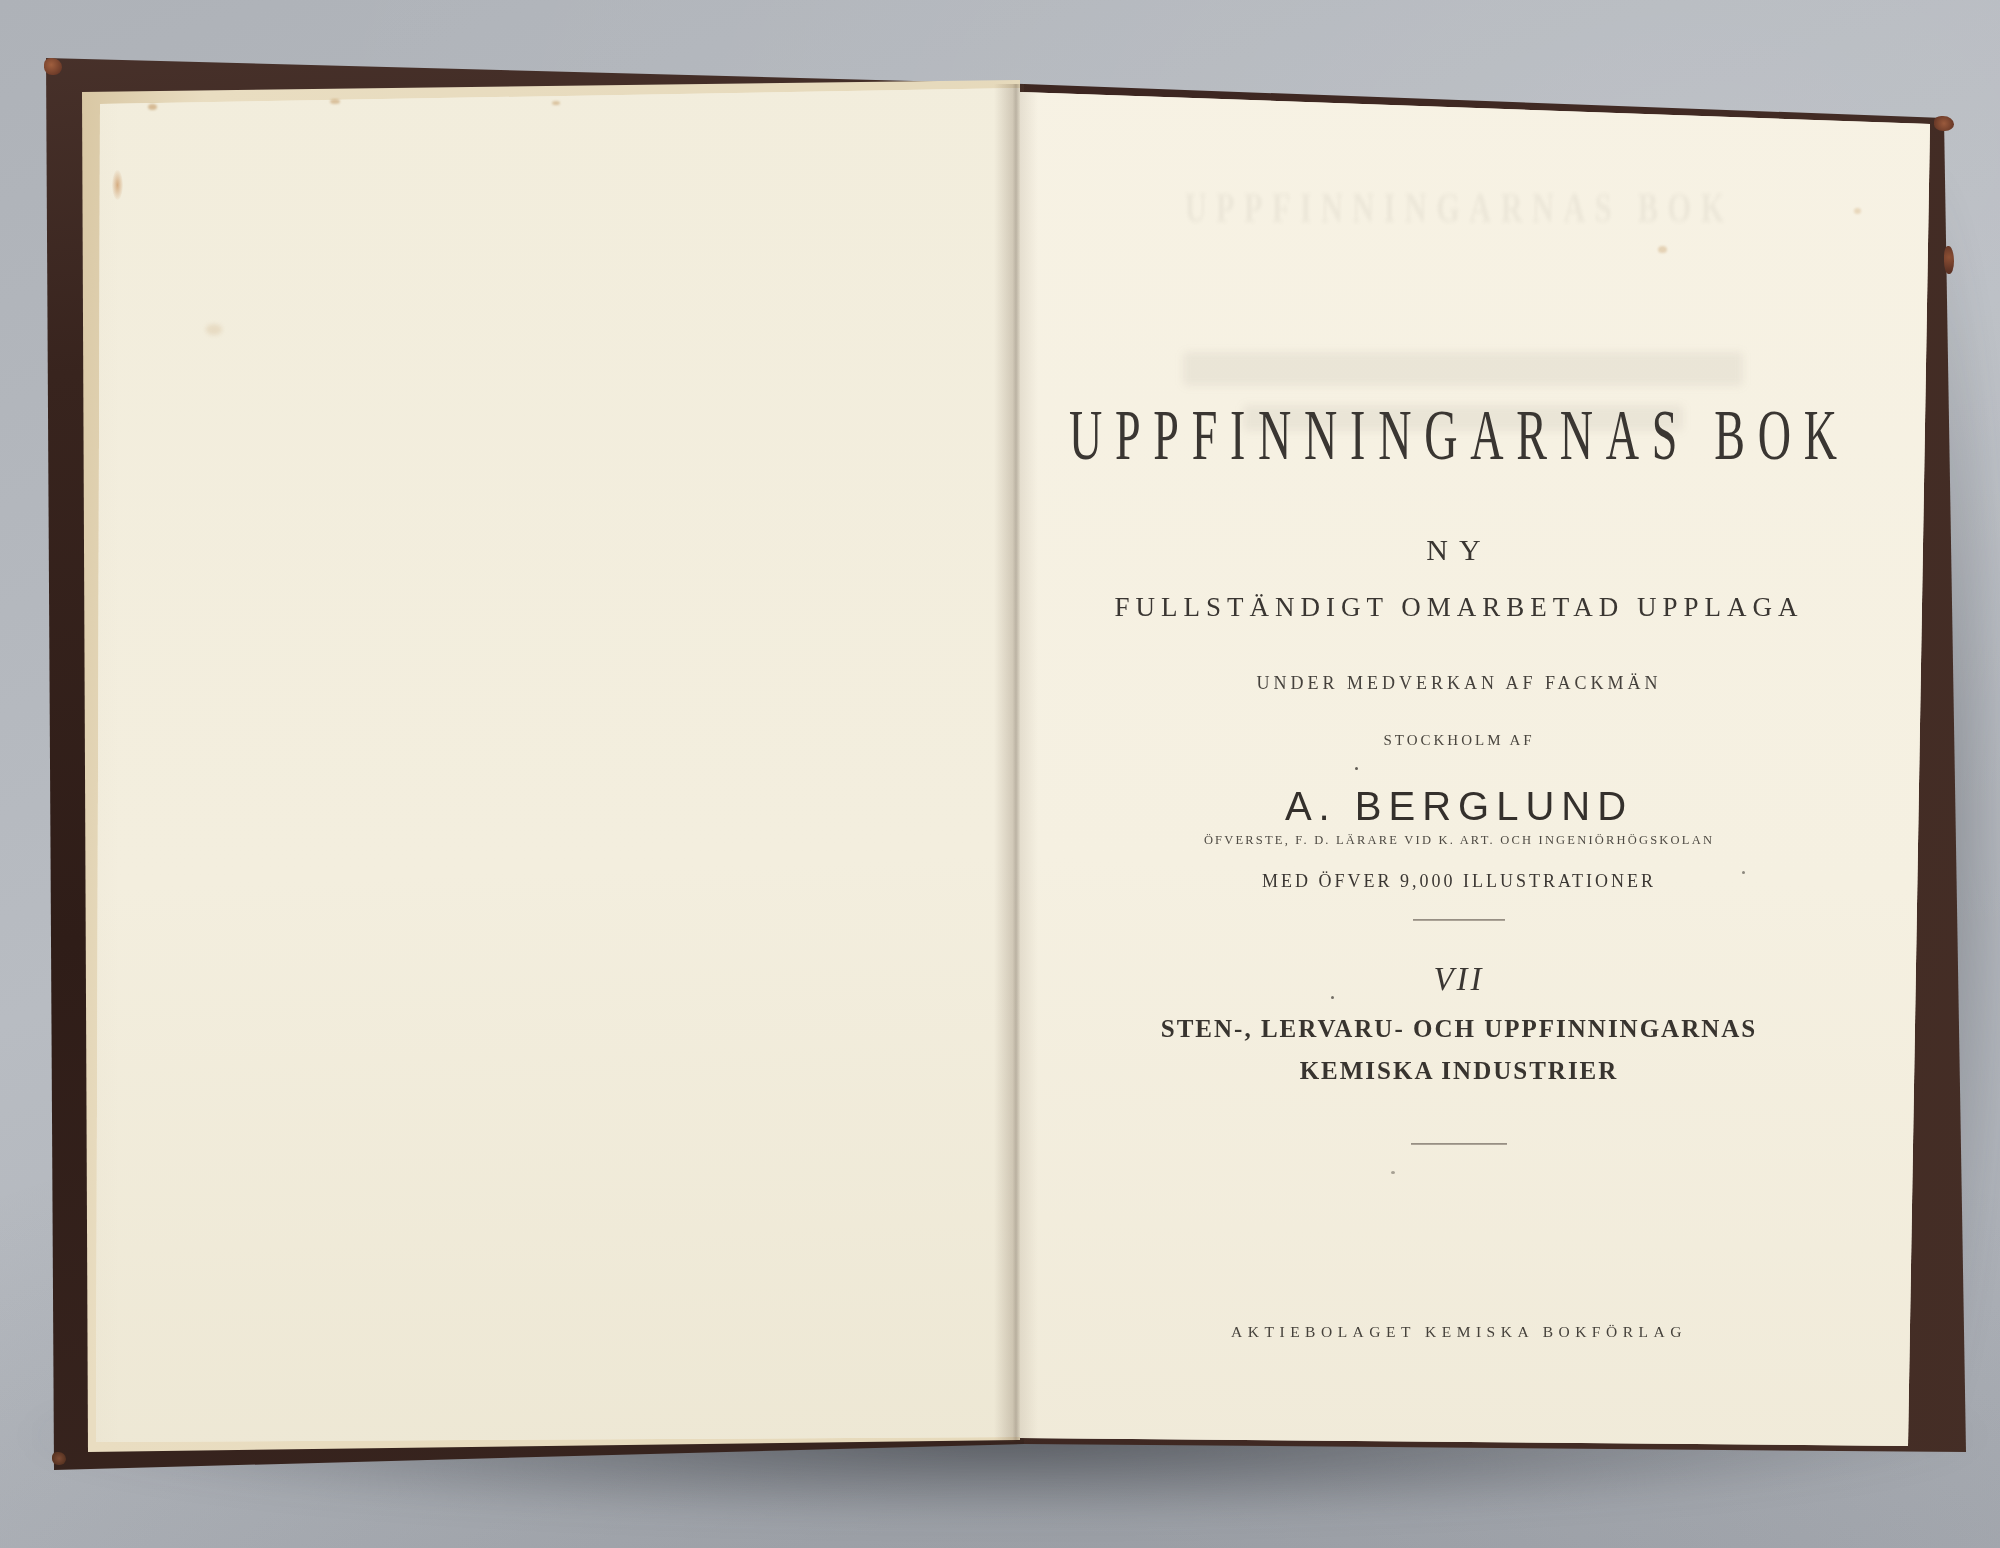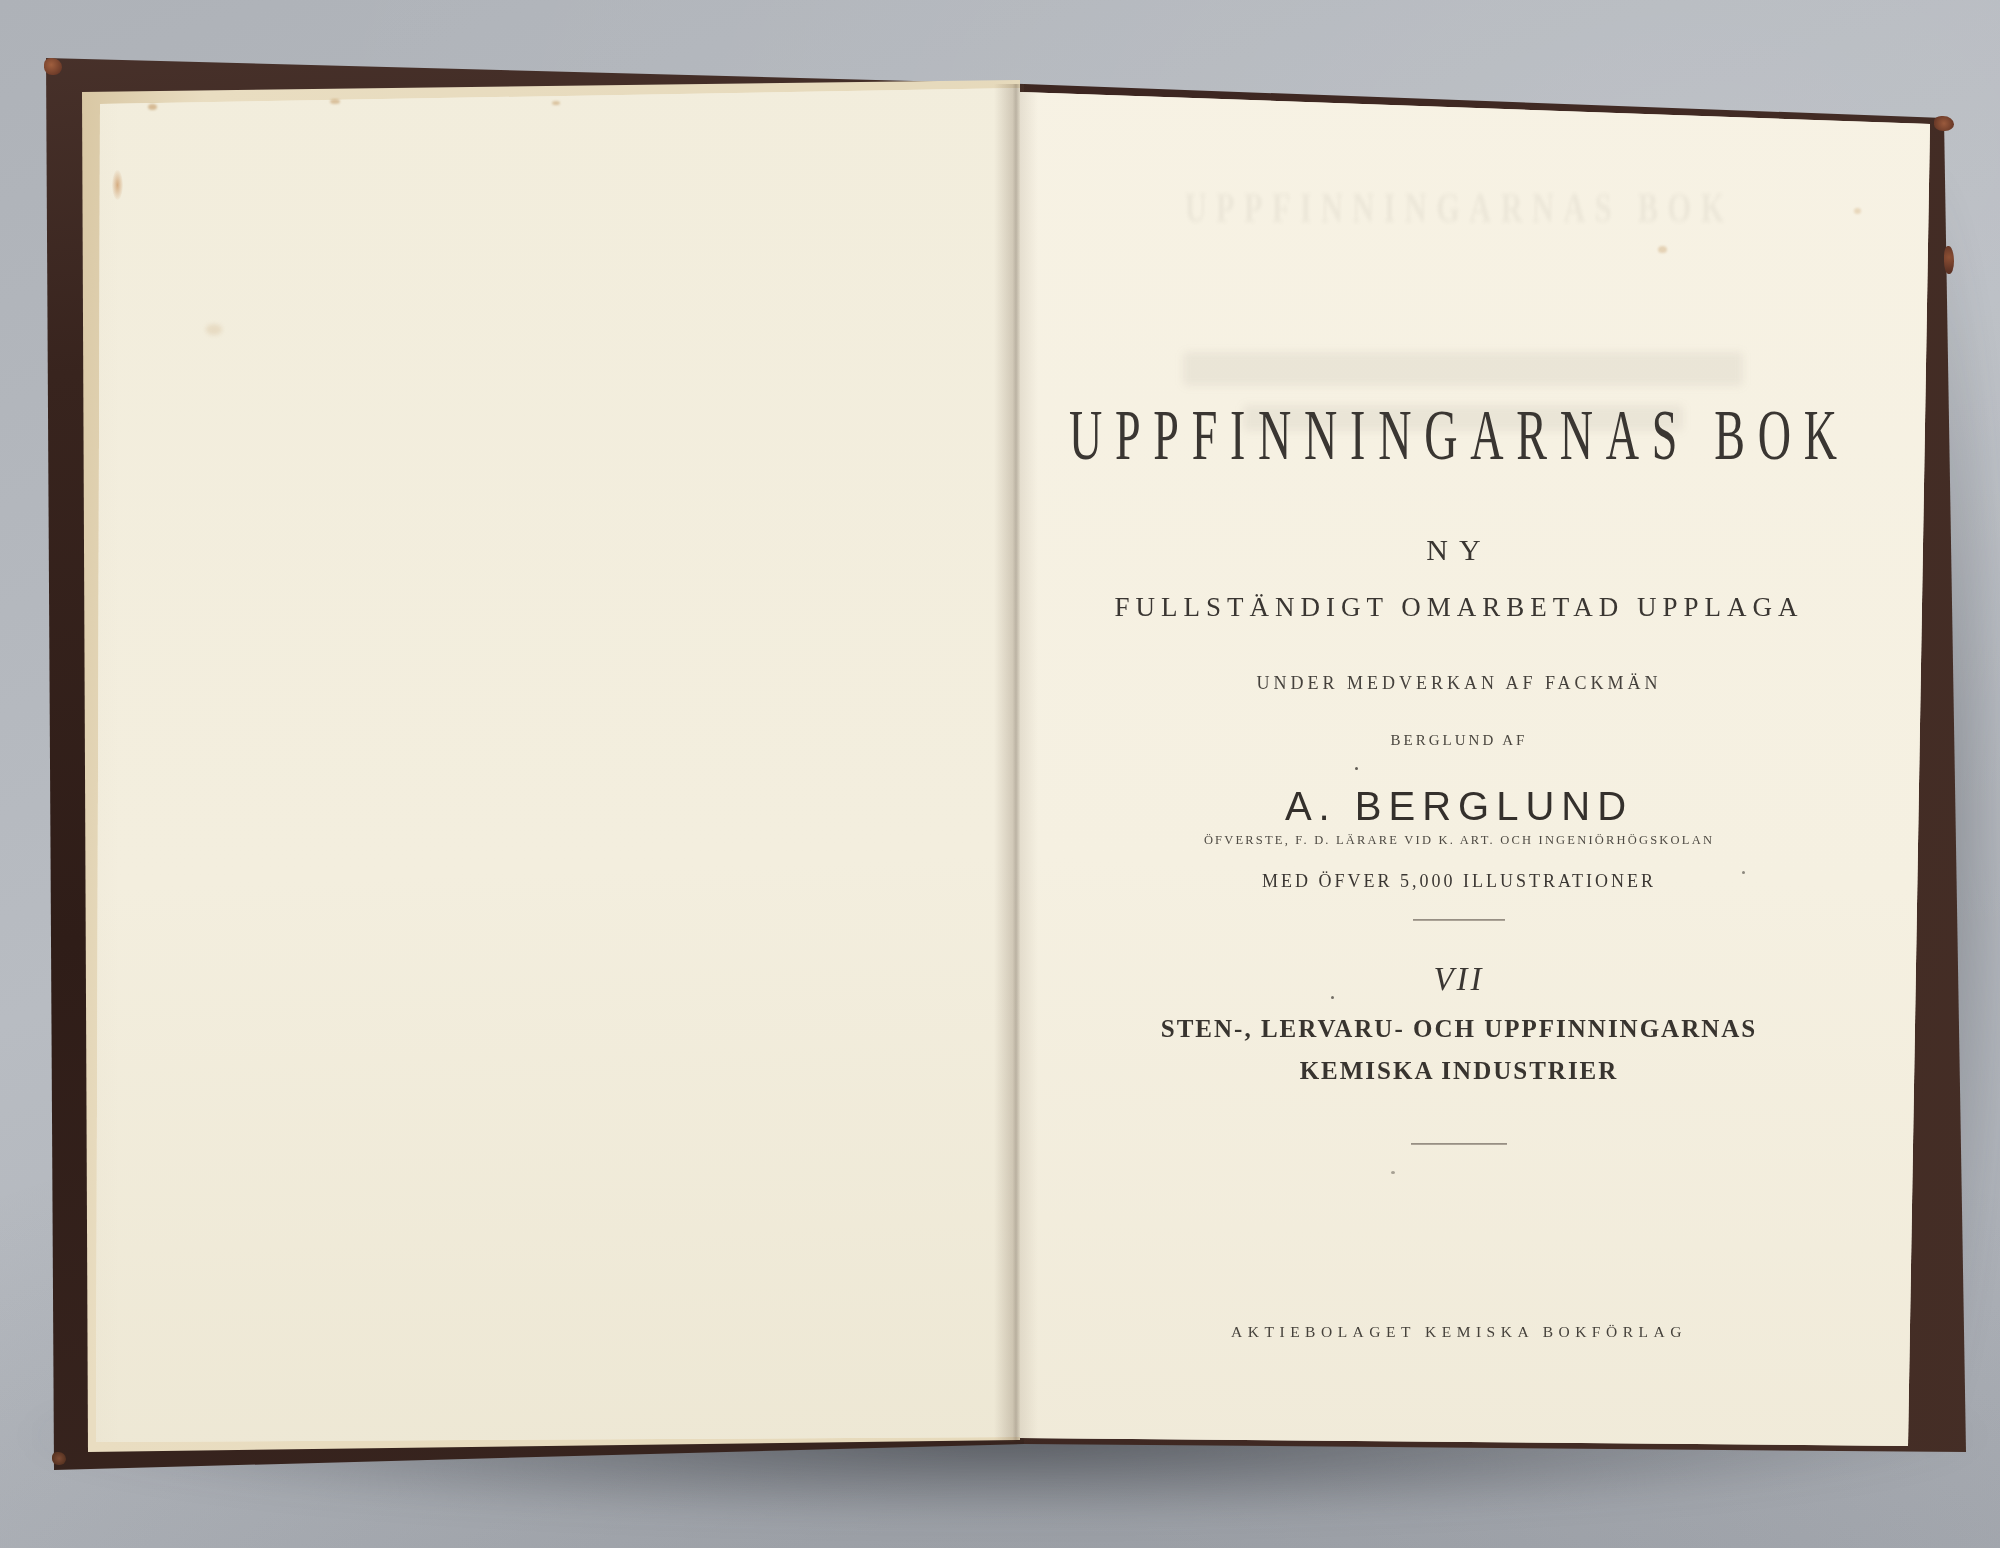--- a/index.html
+++ b/index.html
@@ -140,24 +140,24 @@
 
     <div class="row ghost-line" style="top:192px;">UPPFINNINGARNAS BOK</div>
     <div class="abs ghost-bar" style="left:130px;top:352px;width:560px;height:34px;"></div>
     <div class="abs ghost-bar" style="left:190px;top:405px;width:440px;height:26px;"></div>
 
     <div class="row t-title" style="top:412px;"><span class="stretch">UPPFINNINGARNAS BOK</span></div>
 
     <div class="row t-ny">NY</div>
     <div class="row t-upplaga">FULLSTÄNDIGT OMARBETAD UPPLAGA</div>
     <div class="row t-medverkan">UNDER MEDVERKAN AF FACKMÄN</div>
-    <div class="row t-utgifven">BERGLUND AF</div>
+    <div class="row t-utgifven">STOCKHOLM AF</div>
     <div class="row t-author">A. BERGLUND</div>
     <div class="row t-authortitle">ÖFVERSTE, F. D. LÄRARE VID K. ART. OCH INGENIÖRHÖGSKOLAN</div>
-    <div class="row t-illustr">MED ÖFVER 5,000 ILLUSTRATIONER</div>
+    <div class="row t-illustr">MED ÖFVER 9,000 ILLUSTRATIONER</div>
 
     <div class="abs rule rule1"></div>
 
     <div class="row t-vii">VII</div>
     <div class="row t-subject1">STEN-, LERVARU- OCH UPPFINNINGARNAS</div>
     <div class="row t-subject2">KEMISKA INDUSTRIER</div>
 
     <div class="abs rule rule2"></div>
 
     <div class="row t-publisher">AKTIEBOLAGET KEMISKA BOKFÖRLAG</div>

